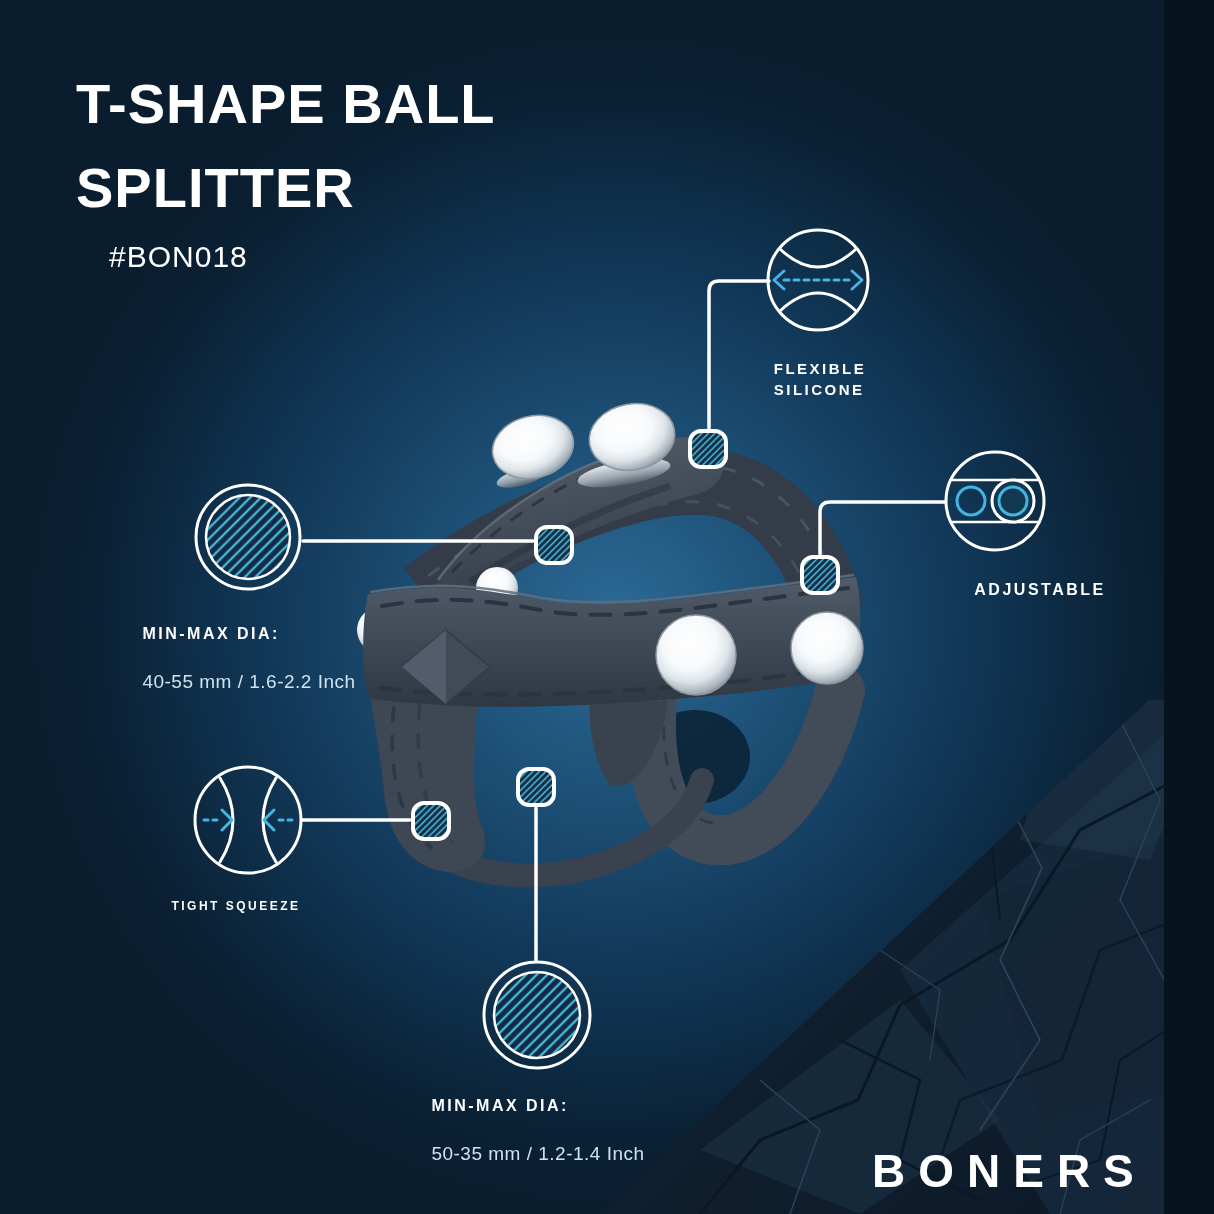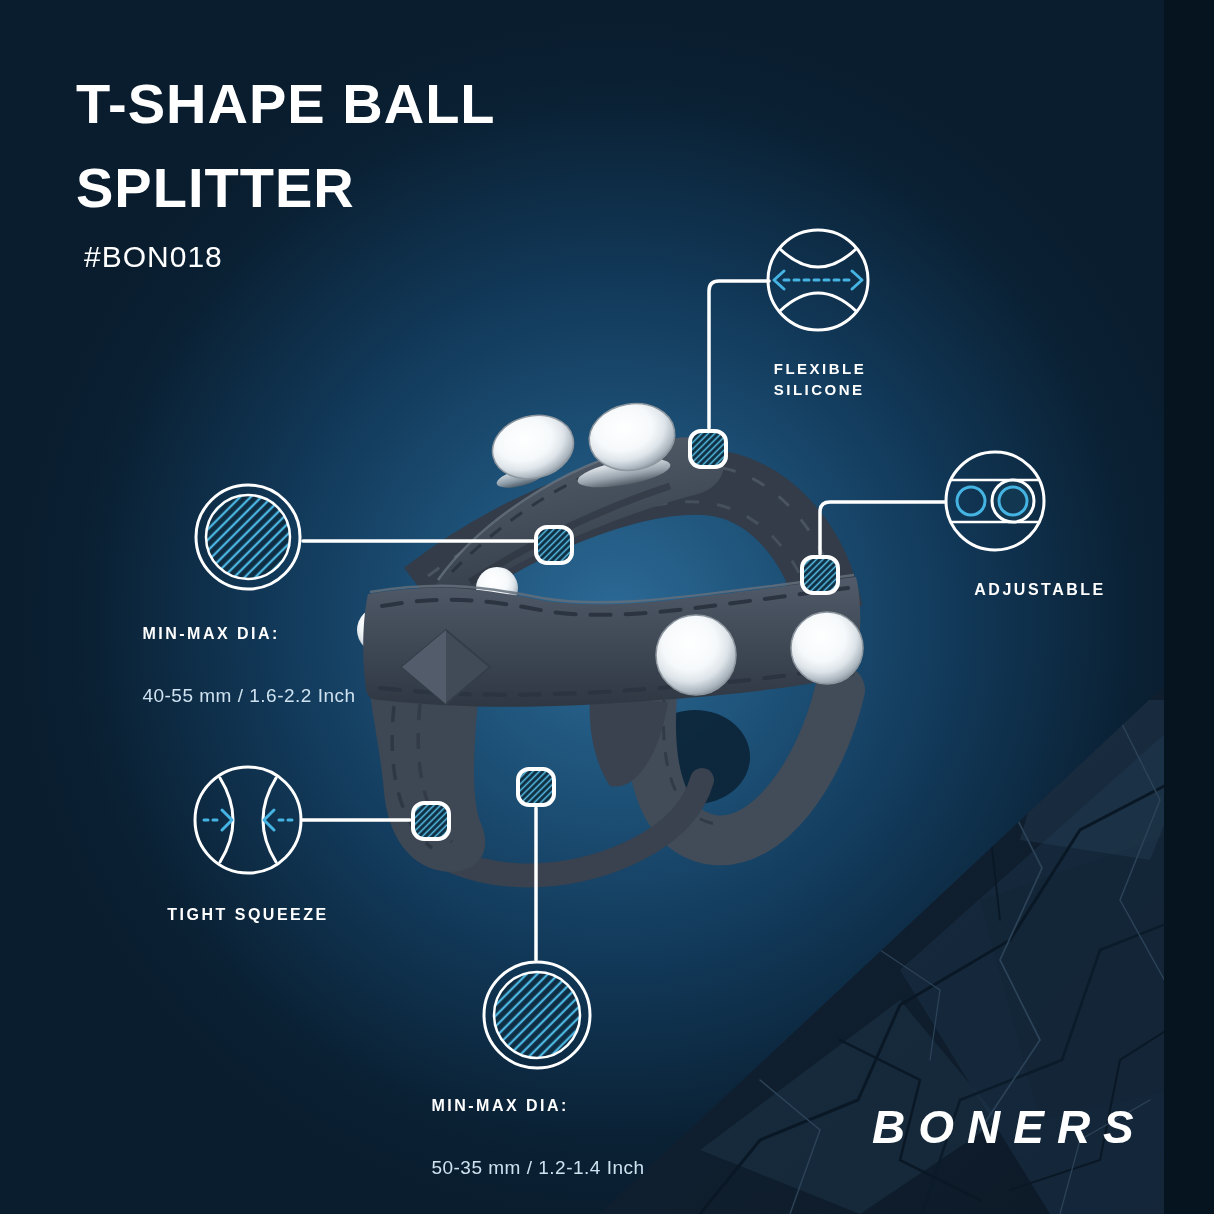--- a/index.html
+++ b/index.html
@@ -15,42 +15,42 @@
     background:linear-gradient(135deg,#2a4156 0%,#1a2f43 35%,#101f2f 75%,#0c1927 100%);
   }
   .rock svg{position:absolute;inset:0;}
   
   .title{
     position:absolute;left:76px;top:62px;color:#ffffff;
     font-size:56px;font-weight:700;letter-spacing:1px;line-height:1.5;
     white-space:pre-line;
   }
   .sku{
-    position:absolute;left:84px;top:240px;color:#ffffff;
+    position:absolute;left:109px;top:240px;color:#ffffff;
     font-size:30px;font-weight:400;letter-spacing:1px;
   }
   
   .brand{
-    position:absolute;left:872px;top:1100px;color:#ffffff;z-index:6;
-    font-size:46px;font-weight:700;letter-spacing:13px;font-style:italic;
+    position:absolute;left:872px;top:1144px;color:#ffffff;z-index:6;
+    font-size:46px;font-weight:700;letter-spacing:13px;
   }
   
   .callout-label{
     position:absolute;transform:translateX(-50%);text-align:left;
     color:#ffffff;font-weight:700;font-size:15px;letter-spacing:2.5px;
     line-height:1.35;white-space:pre-line;z-index:5;
   }
   .callout-value{
-    margin-top:17px;color:#cfe2f0;font-weight:400;font-size:19px;
+    margin-top:3px;color:#cfe2f0;font-weight:400;font-size:19px;
     letter-spacing:0.5px;white-space:nowrap;
   }
   .lb-flexible{left:820px;top:339px;}
   .lb-adjustable{left:1040px;top:557px;font-size:16px;}
   .lb-minmax-top{left:249px;top:601px;font-size:16px;}
-  .lb-tight{left:248px;top:882px;font-size:16px;}
+  .lb-tight{left:236px;top:882px;font-size:12px;}
   .lb-minmax-bottom{left:538px;top:1073px;font-size:16px;}
   .scene{position:absolute;inset:0;z-index:4;}
 </style>
 </head>
 <body>
 
 <div class="canvas">
 
   <div class="rock">
     <svg viewBox="0 0 1214 1214" width="1214" height="1214">

